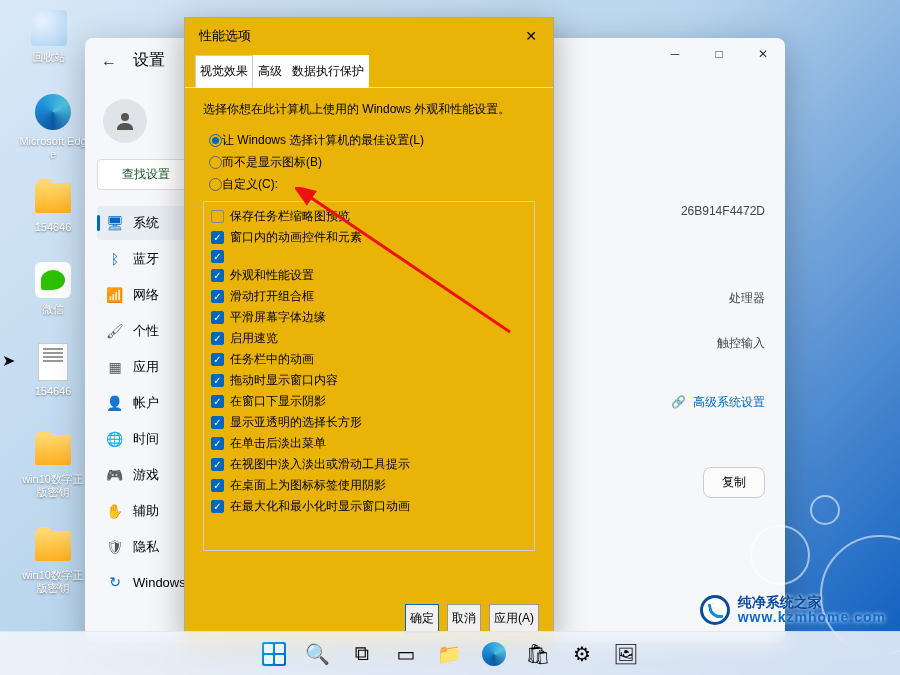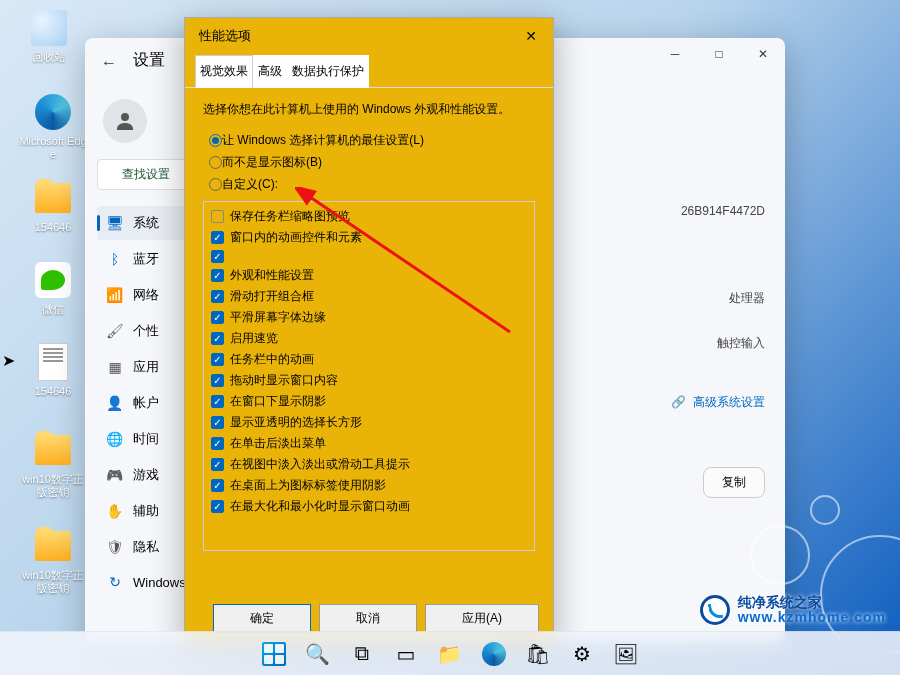--- a/index.html
+++ b/index.html
@@ -50,21 +50,21 @@
 .radio-row{display:flex;align-items:center;margin:5px 0;cursor:pointer}
 .radio{width:13px;height:13px;border:1px solid #666;border-radius:50%;display:flex;align-items:center;justify-content:center;flex-shrink:0}
 .radio.checked{border-color:#0067c0}
 .radio.checked::after{content:"";width:7px;height:7px;background:#0067c0;border-radius:50%}
 .checklist{border:1px solid #ccc;margin-top:8px;height:350px;overflow-y:auto;padding:4px}
 .chk-row{display:flex;align-items:center;gap:6px;padding:2px 3px;font-size:12px;cursor:pointer}
 .chk{width:13px;height:13px;border:1px solid #888;border-radius:2px;flex-shrink:0;display:flex;align-items:center;justify-content:center}
 .chk.on{background:#0067c0;border-color:#0067c0}
 .chk.on::after{content:"✓";color:#fff;font-size:10px;line-height:1}
 .perf-buttons{display:flex;gap:8px;justify-content:flex-end;padding:10px 14px;border-top:0}
-.perf-buttons button{padding:5px 36px;font-size:12px;border:1px solid #999;background:#f0f0f0;cursor:pointer}
+.perf-buttons button{padding:5px 4px;font-size:12px;border:1px solid #999;background:#f0f0f0;cursor:pointer}
 .perf-buttons button.primary{border-color:#0067c0}
 
 .arrow{position:absolute;left:295px;top:187px;pointer-events:none;z-index:50}
 
 .taskbar{position:absolute;bottom:0;left:0;right:0;height:44px;background:rgba(243,246,252,.86);backdrop-filter:blur(10px);display:flex;align-items:center;justify-content:center;gap:6px;border-top:1px solid rgba(0,0,0,.05)}
 .tb-btn{width:38px;height:38px;border-radius:4px;display:flex;align-items:center;justify-content:center;cursor:pointer;font-size:20px}
 .start{background:linear-gradient(135deg,#0ea5e9,#0067c0);width:24px;height:24px;border-radius:2px;display:grid;grid-template-columns:1fr 1fr;grid-template-rows:1fr 1fr;gap:2px;padding:2px}
 .start div{background:rgba(255,255,255,.92);border-radius:1px}
 .watermark{position:absolute;right:14px;bottom:50px;display:flex;align-items:center;gap:8px;color:#0a4b9e;font-weight:700;text-shadow:0 0 4px #fff}
 .watermark .logo{width:30px;height:30px;border:3px solid #0a4b9e;border-radius:50%;position:relative;background:#fff}

